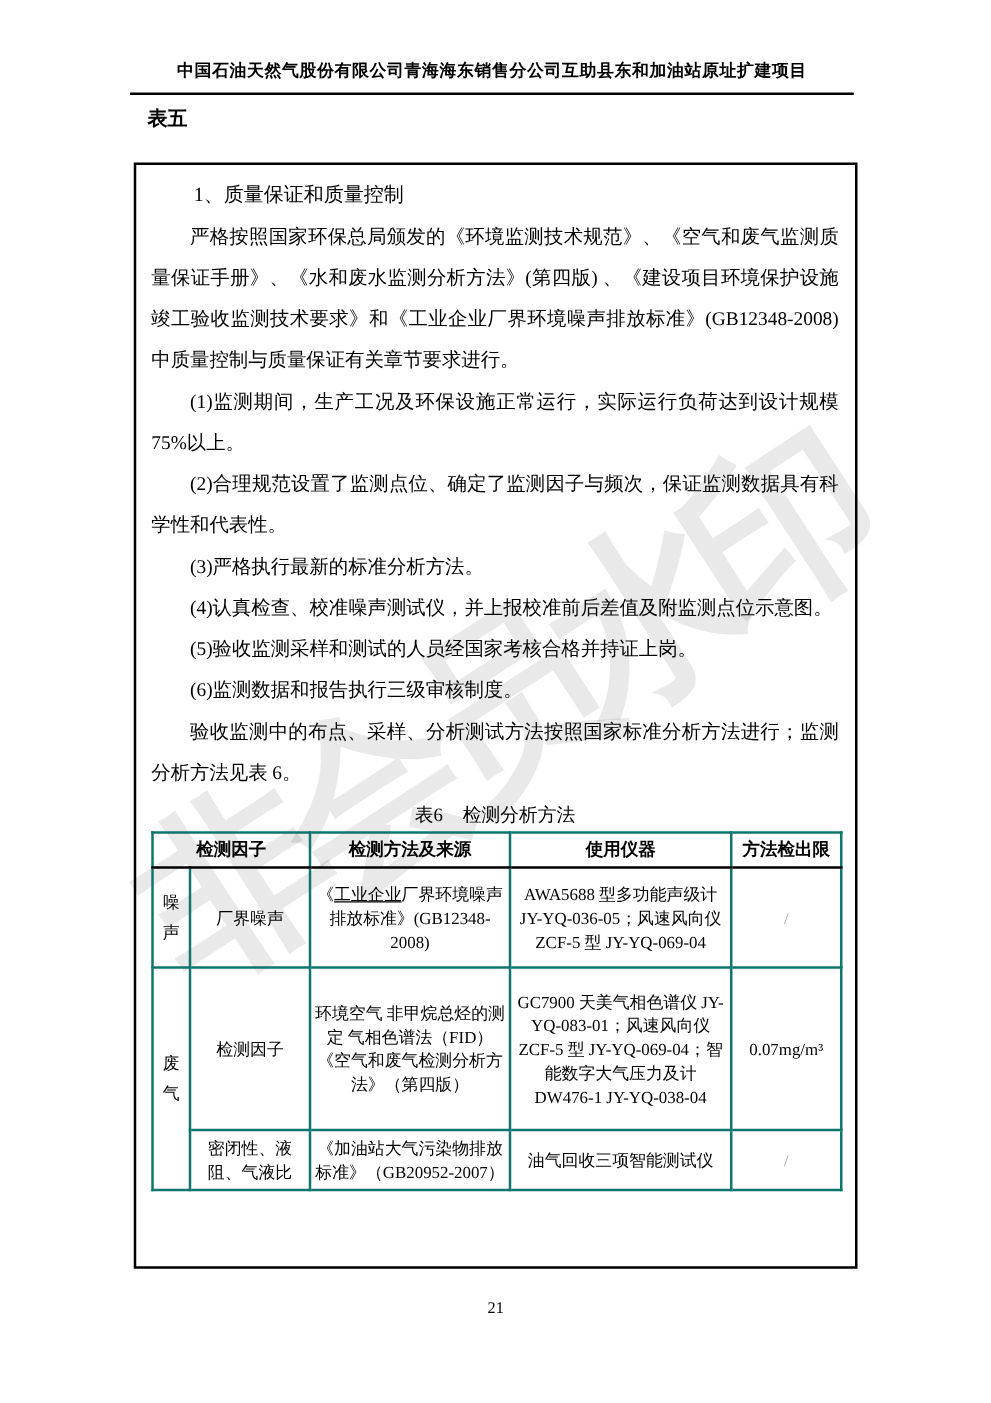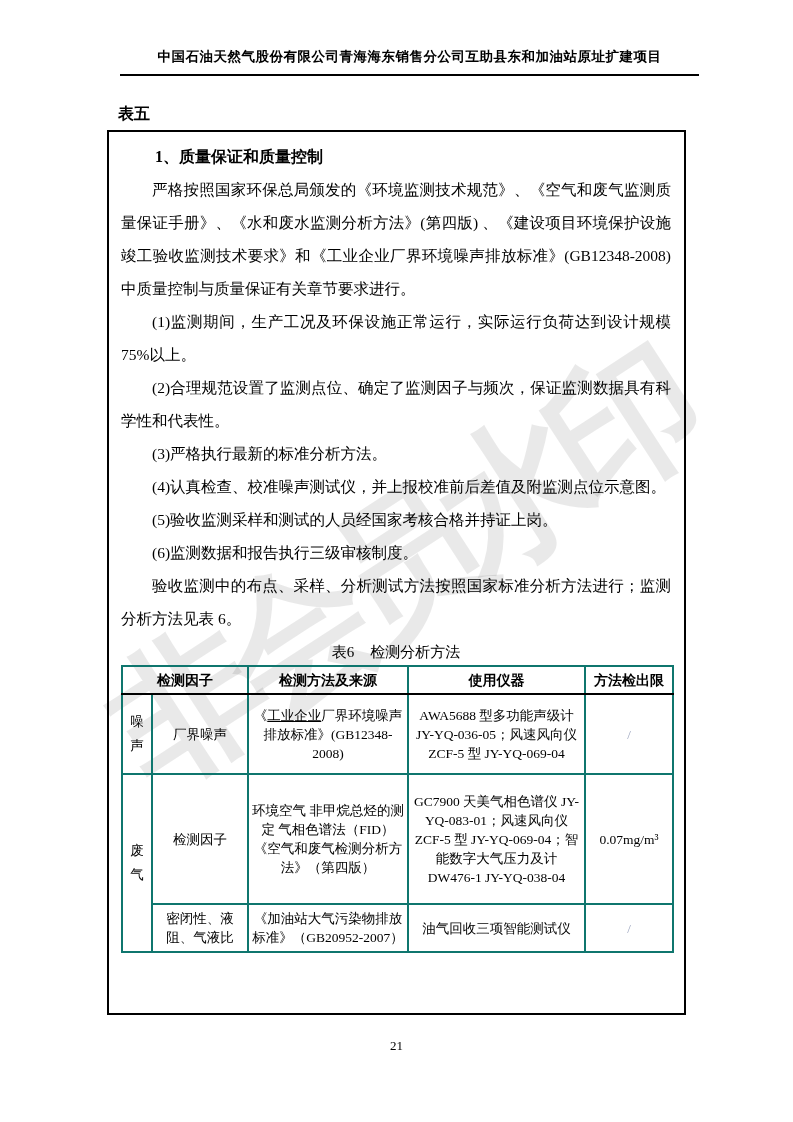--- a/index.html
+++ b/index.html
@@ -3,28 +3,28 @@
 <meta charset="utf-8">
 <style>
   html,body{margin:0;padding:0;background:#fff;}
   .page{position:relative;width:793px;height:1122px;background:#ffffff;
         font-family:"Liberation Serif",serif;color:#000;overflow:hidden;}
   .watermark{position:absolute;left:40px;top:470px;width:720px;text-align:center;
              font-size:150px;font-weight:bold;letter-spacing:-20px;
              color:rgba(0,0,0,0.085);transform:rotate(-33deg);
              font-family:"Liberation Sans",sans-serif;
              white-space:nowrap;z-index:0;pointer-events:none;}
-  .header{position:absolute;left:120px;top:48px;width:579px;text-align:center;
+  .header{position:absolute;left:104px;top:48px;width:579px;text-align:center;
           font-weight:bold;font-size:13.5px;letter-spacing:0.5px;
           border-bottom:2px solid #000;padding-bottom:8px;z-index:1;}
-  .table-label{position:absolute;left:118px;top:104px;font-size:16px;font-weight:bold;z-index:1;}
+  .table-label{position:absolute;left:118px;top:85px;font-size:16px;font-weight:bold;z-index:1;}
   .content-box{position:absolute;left:107px;top:130px;width:579px;height:885px;
                border:2px solid #000;box-sizing:border-box;
                padding:4px 13px 0 12px;z-index:1;}
-  .sec-heading{margin:4px 0 0 0;padding-left:34px;font-size:16px;font-weight:bold;line-height:33px;}
+  .sec-heading{margin:4px 0 0 0;padding-left:34px;font-size:16px;font-weight:normal;line-height:33px;}
   p.body{margin:0;font-size:15.5px;line-height:33px;text-indent:2em;text-align:justify;}
   .tbl-caption{text-align:center;font-weight:normal;font-size:15px;margin:8px 0 3px;}
   .caption-label{margin-right:16px;}
   table.t6{width:100%;border-collapse:collapse;table-layout:fixed;
            font-size:13.5px;line-height:19px;border:2px solid #000;}
   table.t6 th,table.t6 td{border:2px solid #0f766e;text-align:center;vertical-align:middle;
            padding:2px 3px;}
   table.t6 thead th{font-size:14px;font-weight:bold;height:22px;border-bottom:2px solid #000;}
   td.cat{word-break:break-all;line-height:24px;}
   td.left{text-align:left;}

